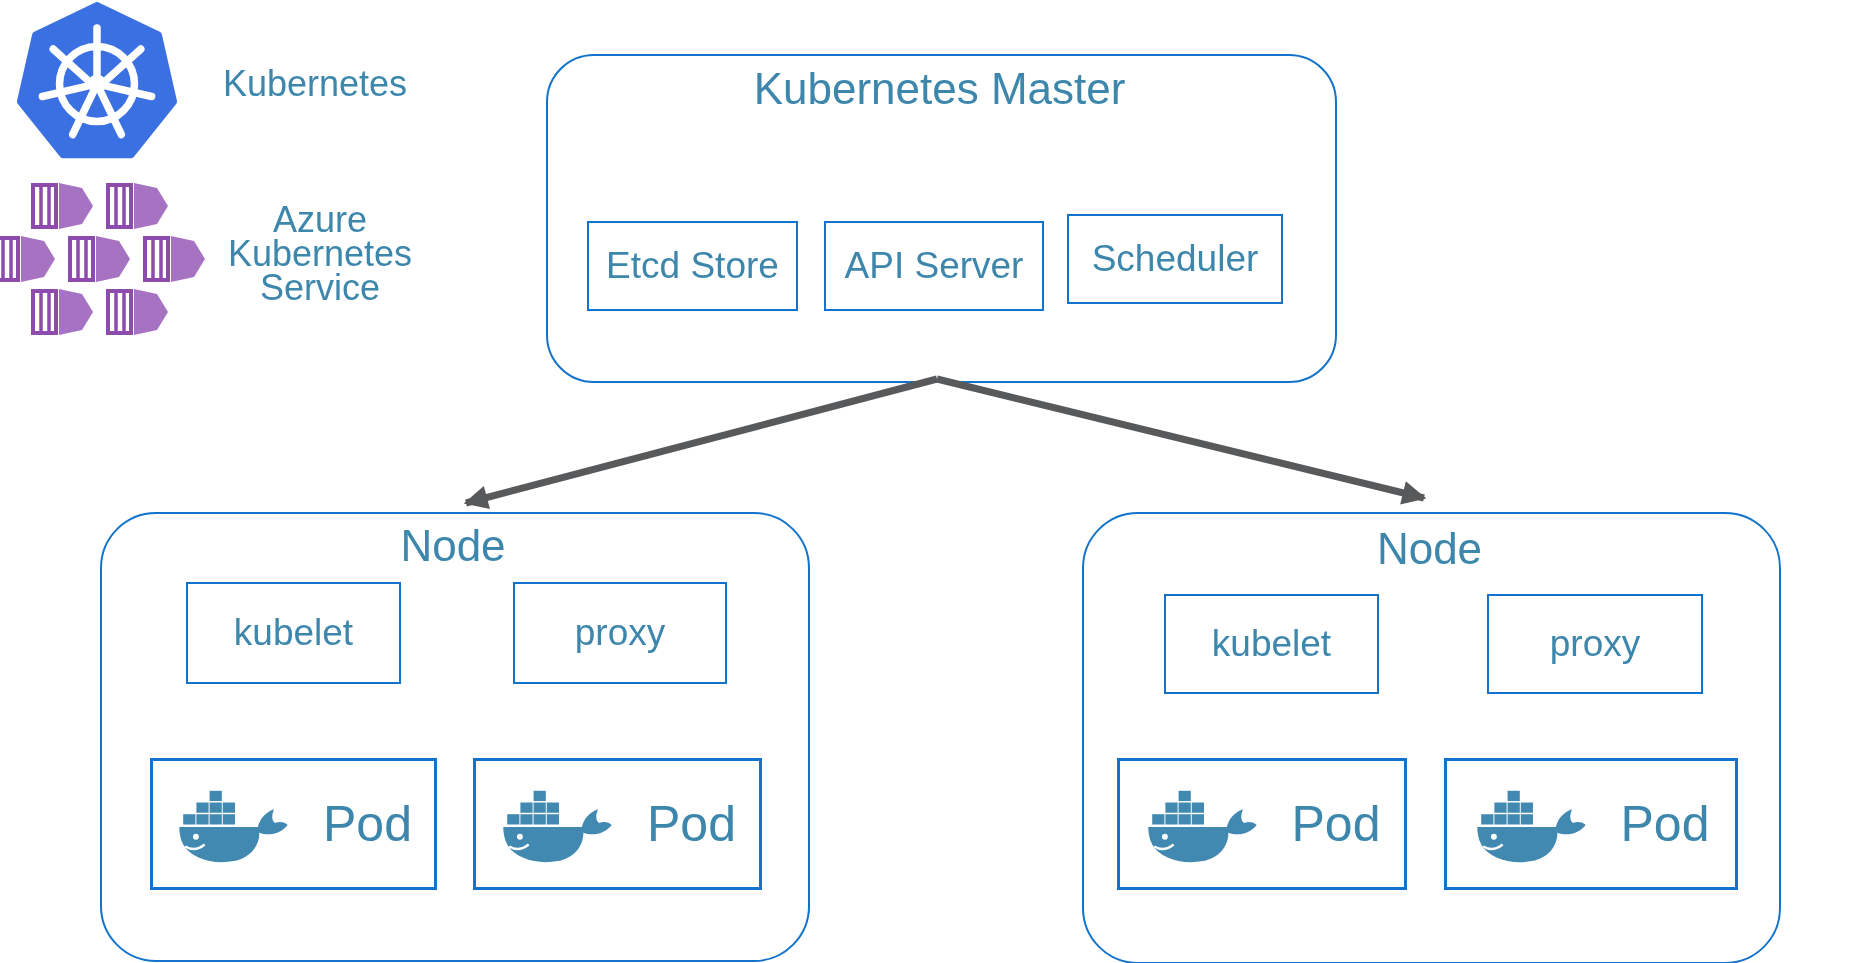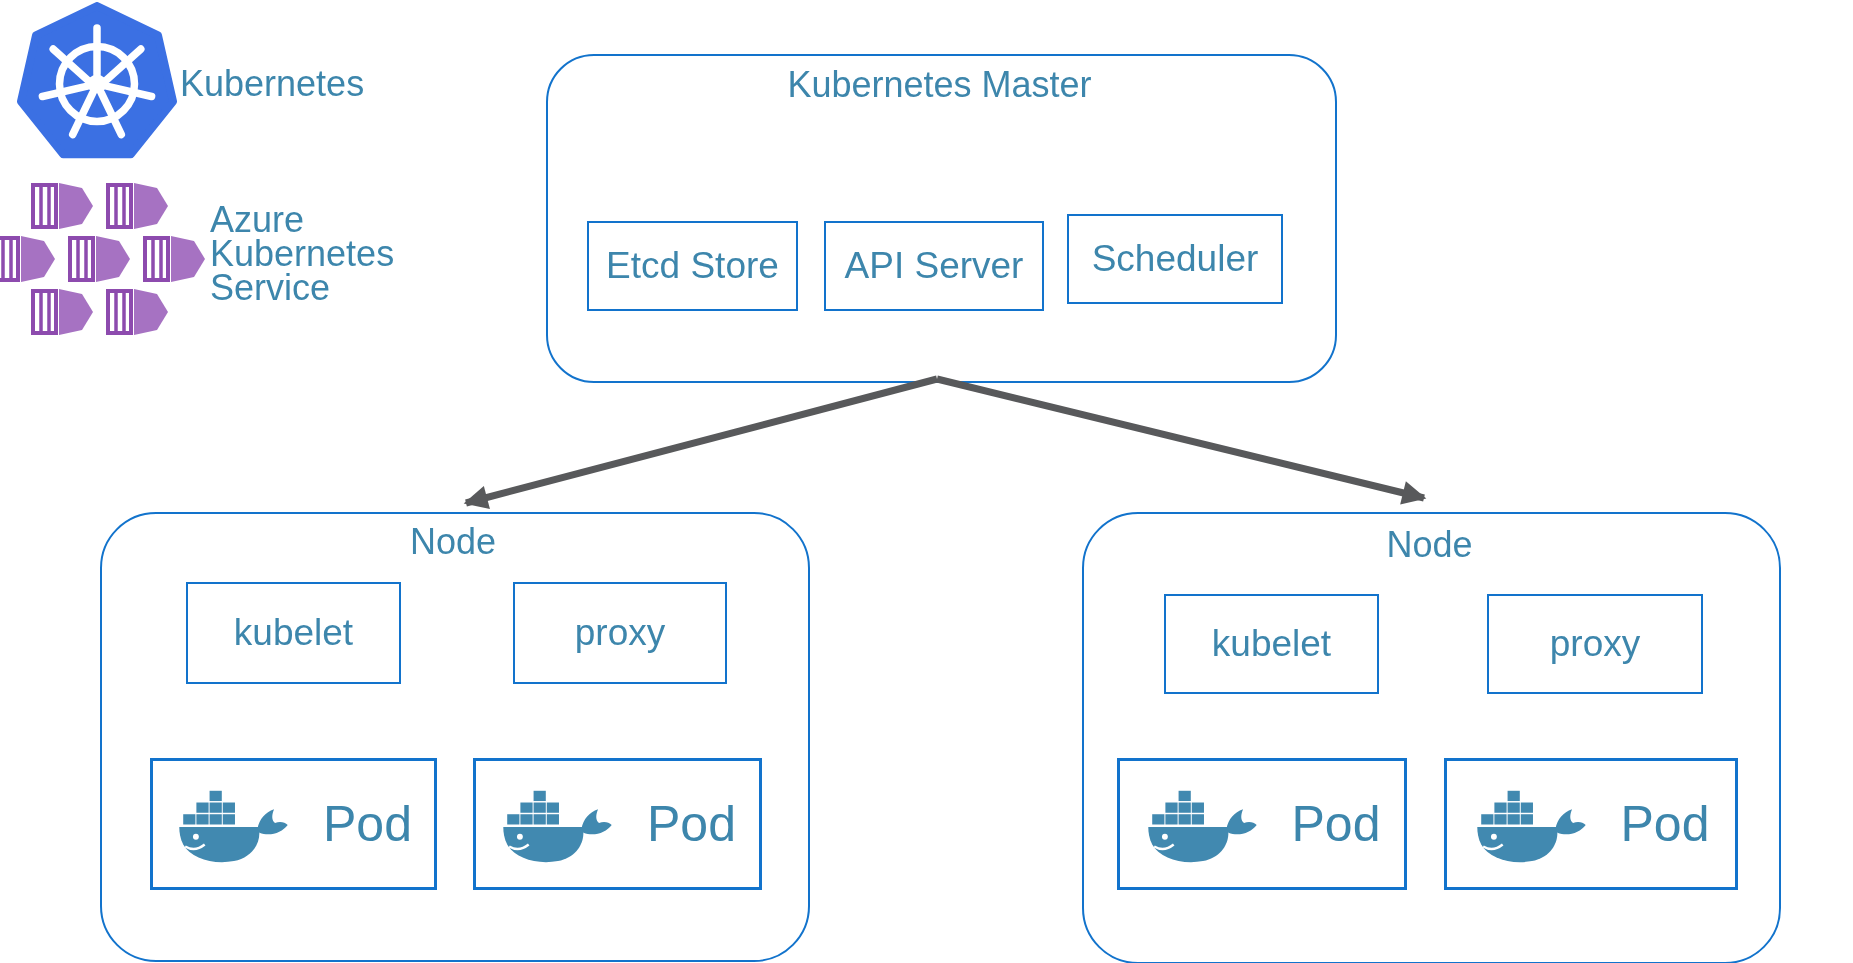--- a/index.html
+++ b/index.html
@@ -10,29 +10,29 @@
   .abs{position:absolute;}
   .outline-box{
     position:absolute;border:2px solid #1273cc;background:#ffffff;
     display:flex;align-items:center;justify-content:center;
   }
   .rounded{border-radius:48px;background:transparent;}
   .node-rounded{border-radius:56px;background:transparent;}
   .box-label{color:#3d86ac;font-size:37px;white-space:nowrap;}
   .section-title{
     position:absolute;left:0;right:0;text-align:center;
-    color:#3d86ac;font-size:36px;white-space:nowrap;
+    color:#3d86ac;font-size:44px;white-space:nowrap;
   }
   .pod-box{
     position:absolute;border:3px solid #1273cc;
     display:flex;align-items:center;justify-content:center;
     gap:30px;padding-bottom:0;box-sizing:border-box;
   }
   .pod-label{color:#3d86ac;font-size:50px;}
-  .brand-label{position:absolute;text-align:left;color:#3d86ac;}
+  .brand-label{position:absolute;text-align:center;color:#3d86ac;}
   svg{display:block;}
 </style>
 </head>
 <body>
 
 <div id="canvas">
 
   <div class="abs" style="left:14px;top:2px;width:166px;height:166px;">
     <svg width="166" height="166" viewBox="0 0 166 166">
       <path d="M83 4 L144 33.4 L159 99.4 L116.8 152.3 L49.2 152.3 L7 99.4 L22 33.4 Z" fill="#3b70e3" stroke="#3b70e3" stroke-width="8" stroke-linejoin="round"></path>

